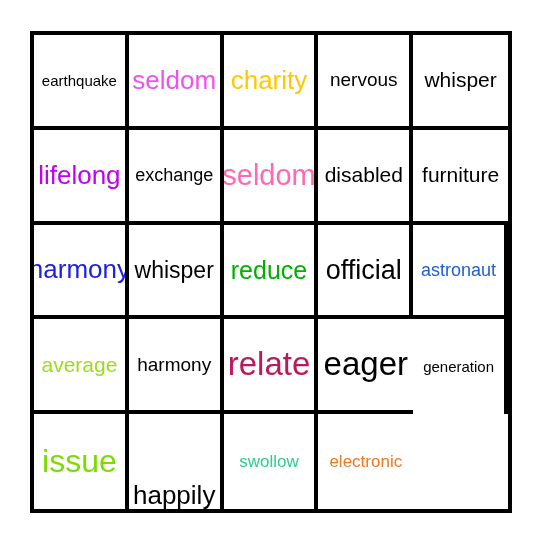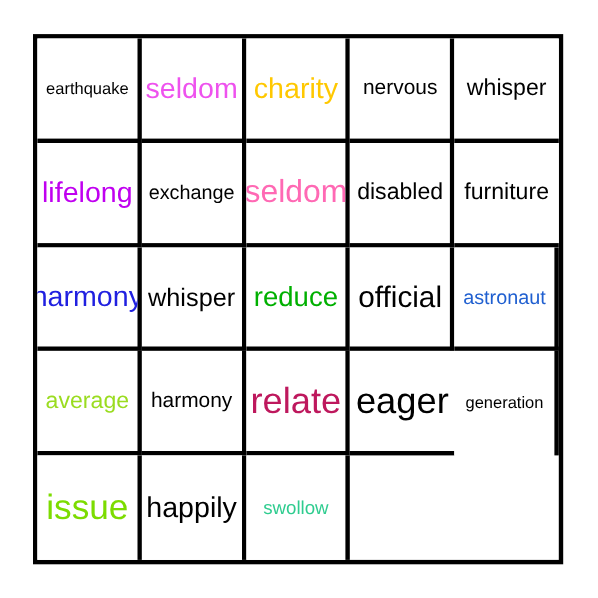--- a/index.html
+++ b/index.html
@@ -121,21 +121,24 @@
     <div class="bingo-cell col-last" style="border-color: rgb(0, 0, 0);">
       <span class="cell-word" style="color: rgb(0, 0, 0); font-size: 33px;">eager</span>
     </div>
 
     <div class="bingo-cell row-last" style="border-color: rgb(0, 0, 0);">
       <span class="cell-word" style="color: rgb(0, 0, 0); font-size: 15px;">generation</span>
     </div>
     <div class="bingo-cell row-last" style="border-color: rgb(0, 0, 0);">
       <span class="cell-word" style="color: rgb(124, 220, 0); font-size: 32px;">issue</span>
     </div>
-    <div class="bingo-cell row-last" style="border-color: rgb(0, 0, 0);">
+    <div class="bingo-cell row-last" style="border-color: rgb(0, 0, 0); align-items: flex-end;">
       <span class="cell-word" style="color: rgb(0, 0, 0); font-size: 26px;">happily</span>
     </div>
     <div class="bingo-cell row-last" style="border-color: rgb(0, 0, 0);">
       <span class="cell-word" style="color: rgb(46, 204, 143); font-size: 17px;">swollow</span>
+    </div>
+    <div class="bingo-cell col-last row-last" style="border-color: rgb(0, 0, 0);">
+      <span class="cell-word" style="color: rgb(238, 119, 34); font-size: 17px;">electronic</span>
     </div>
 
   </div>
 </div>
 
 </body></html>

